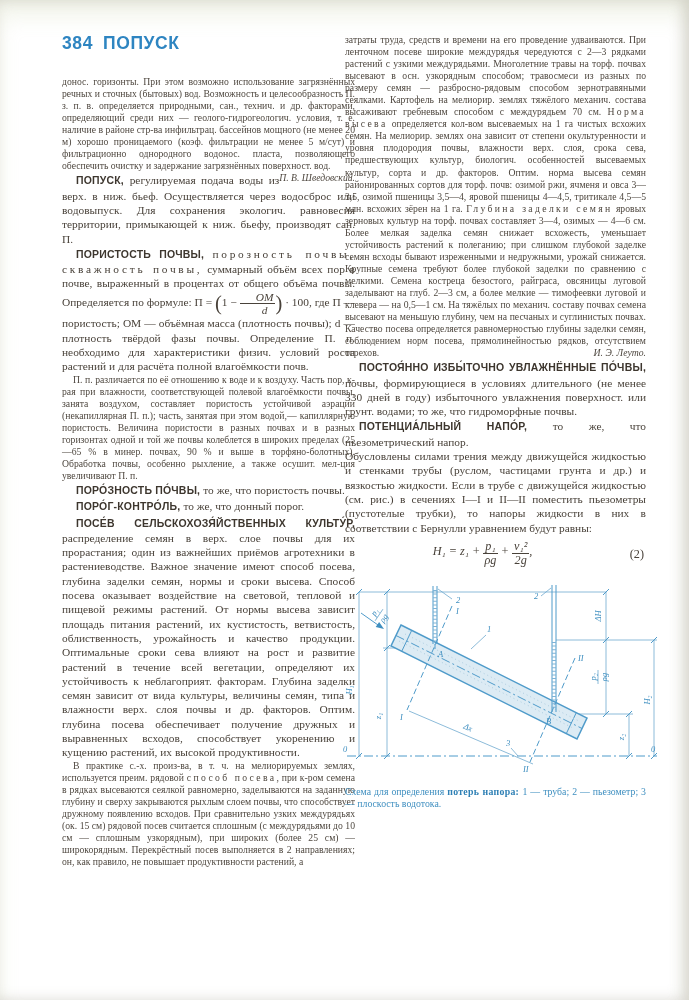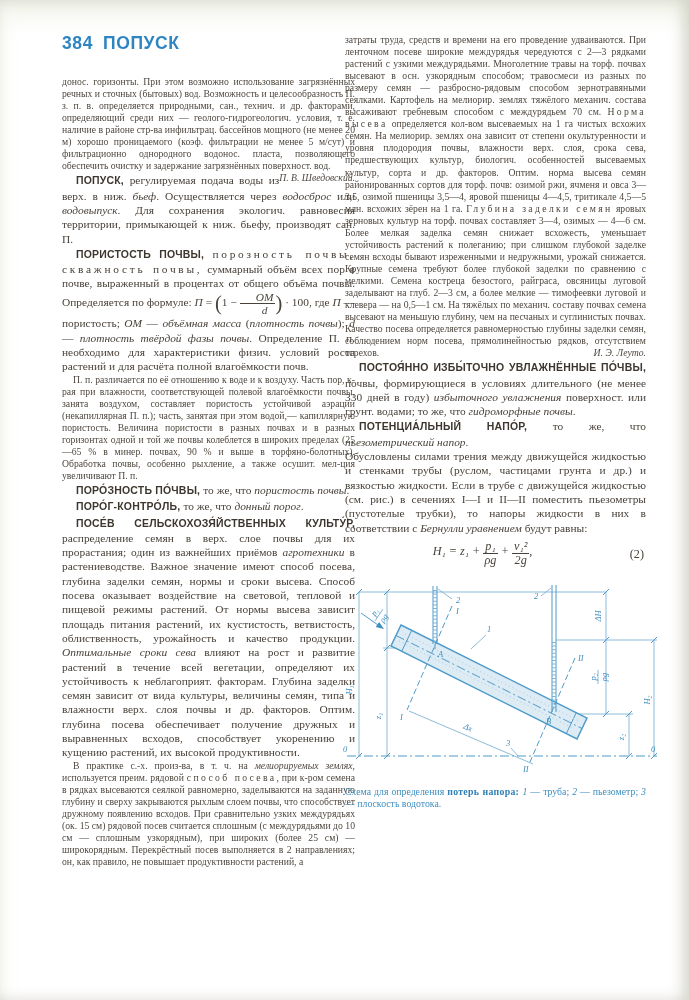--- a/index.html
+++ b/index.html
@@ -29,21 +29,21 @@
   .block.formula{
     font-size:12.2px; line-height:15px; text-align:center;
     position:relative; padding:5px 26px 5px 0; text-indent:0;
     font-style:italic;
   }
   .block.formula .eqno{
     position:absolute; right:2px; top:50%; transform:translateY(-50%);
     font-style:normal;
   }
   .seg-bold{font-family:"Liberation Sans", sans-serif; font-weight:700; font-size:.92em; letter-spacing:.2px; color:#3d362e;}
-  .seg-italic{font-style:italic;}
+  .seg-italic{}
   .seg-spaced{letter-spacing:.24em;}
   .seg-sig{float:right; font-style:italic;}
   .seg-bigparen{font-size:1.8em; font-weight:300; vertical-align:-0.22em; line-height:0;}
   .frac{display:inline-block; vertical-align:-0.75em; text-align:center; line-height:1.08; font-style:italic;}
   .frac .num{display:block; border-bottom:1px solid currentColor; padding:0 2px;}
   .frac .den{display:block;}
   
   .figure-wrap{margin-top:6px;}
   svg.diagram{display:block; margin-left:-6px;}
   svg.diagram line, svg.diagram path, svg.diagram polygon, svg.diagram rect{

